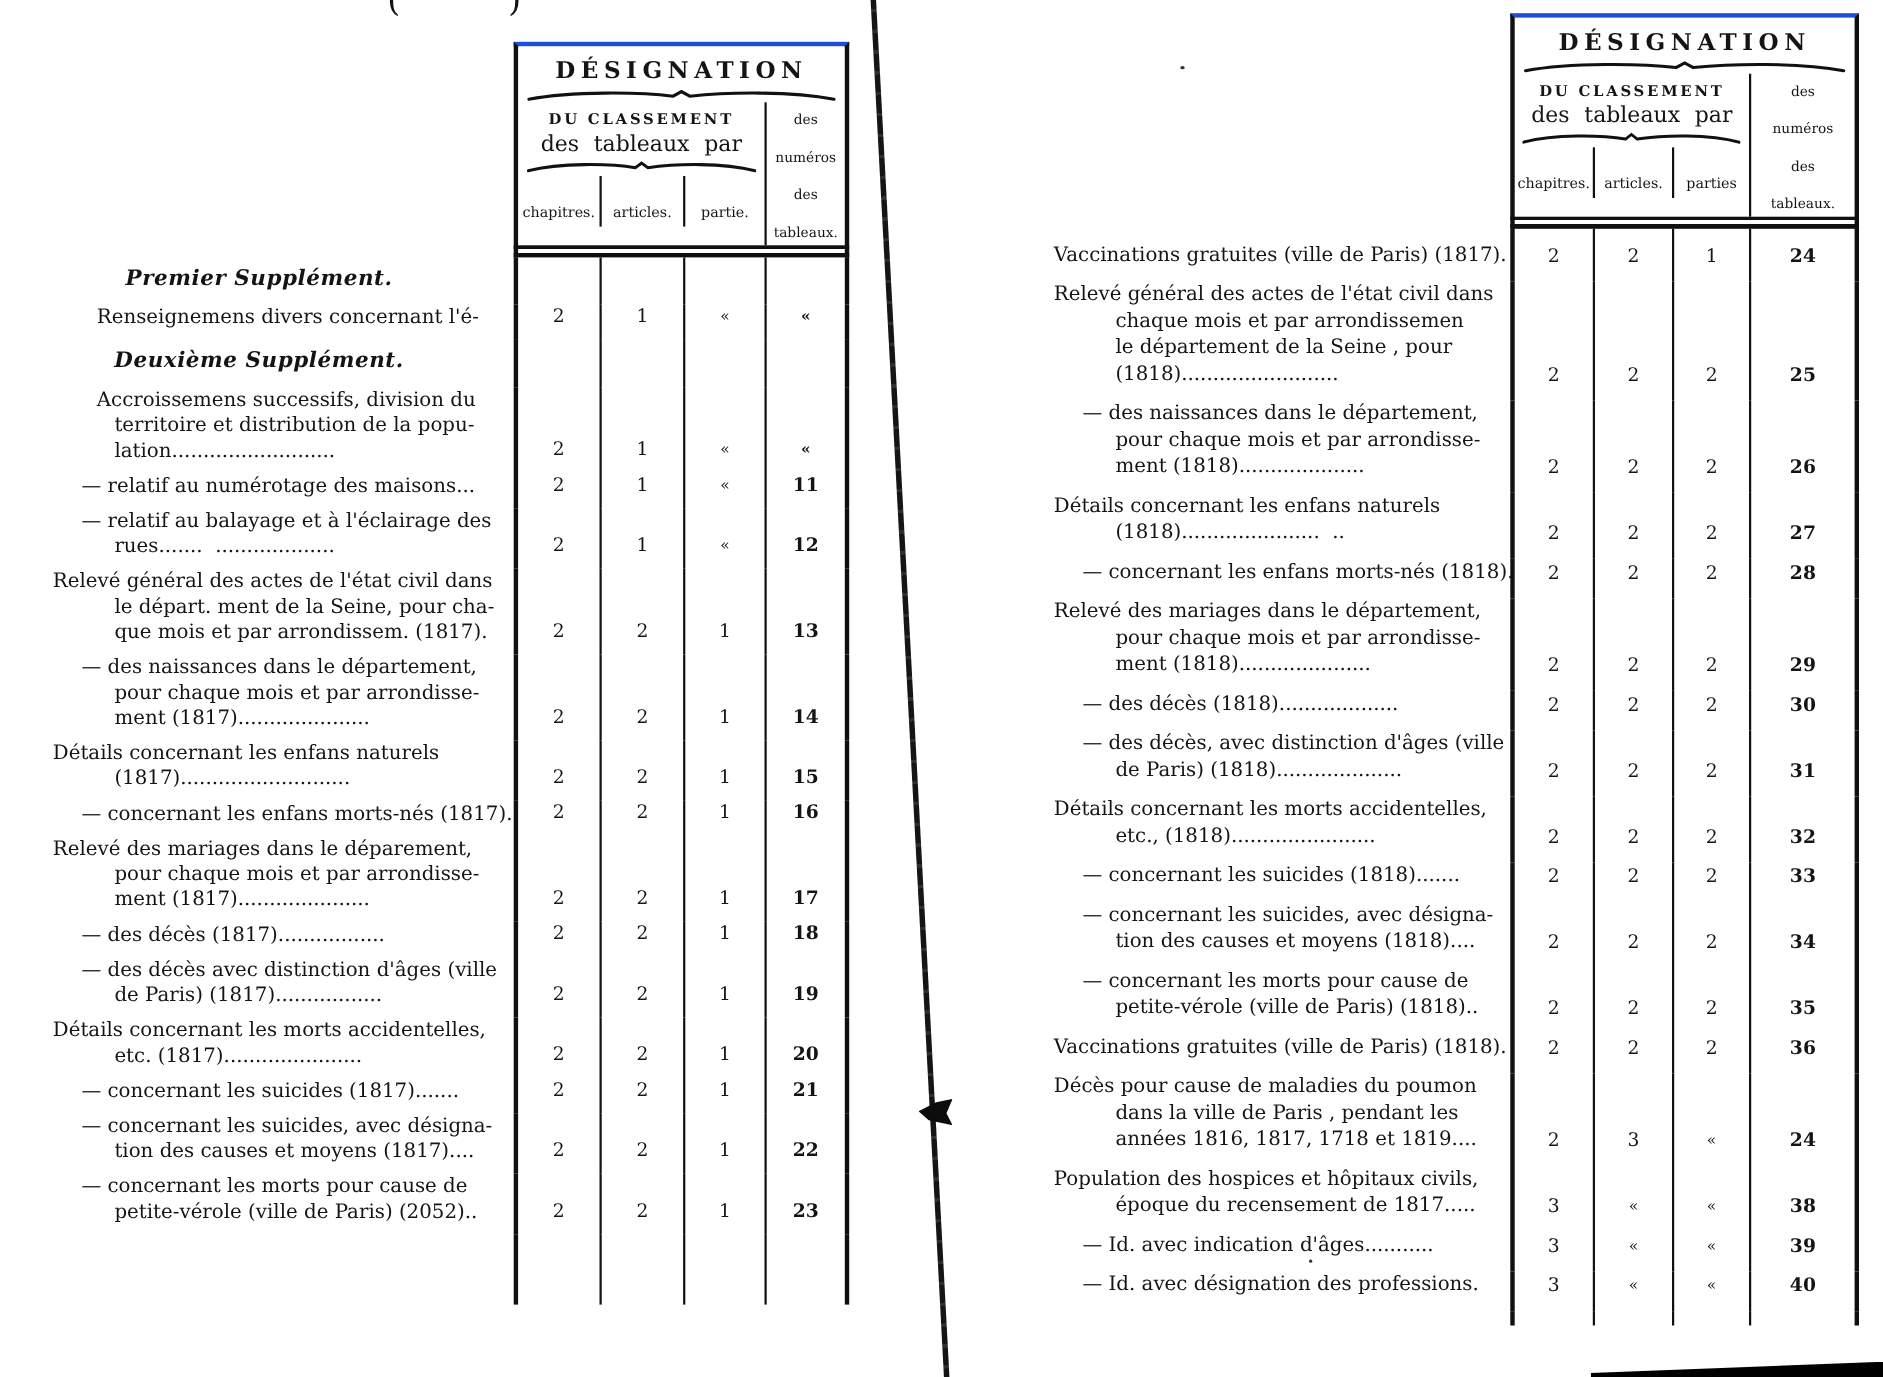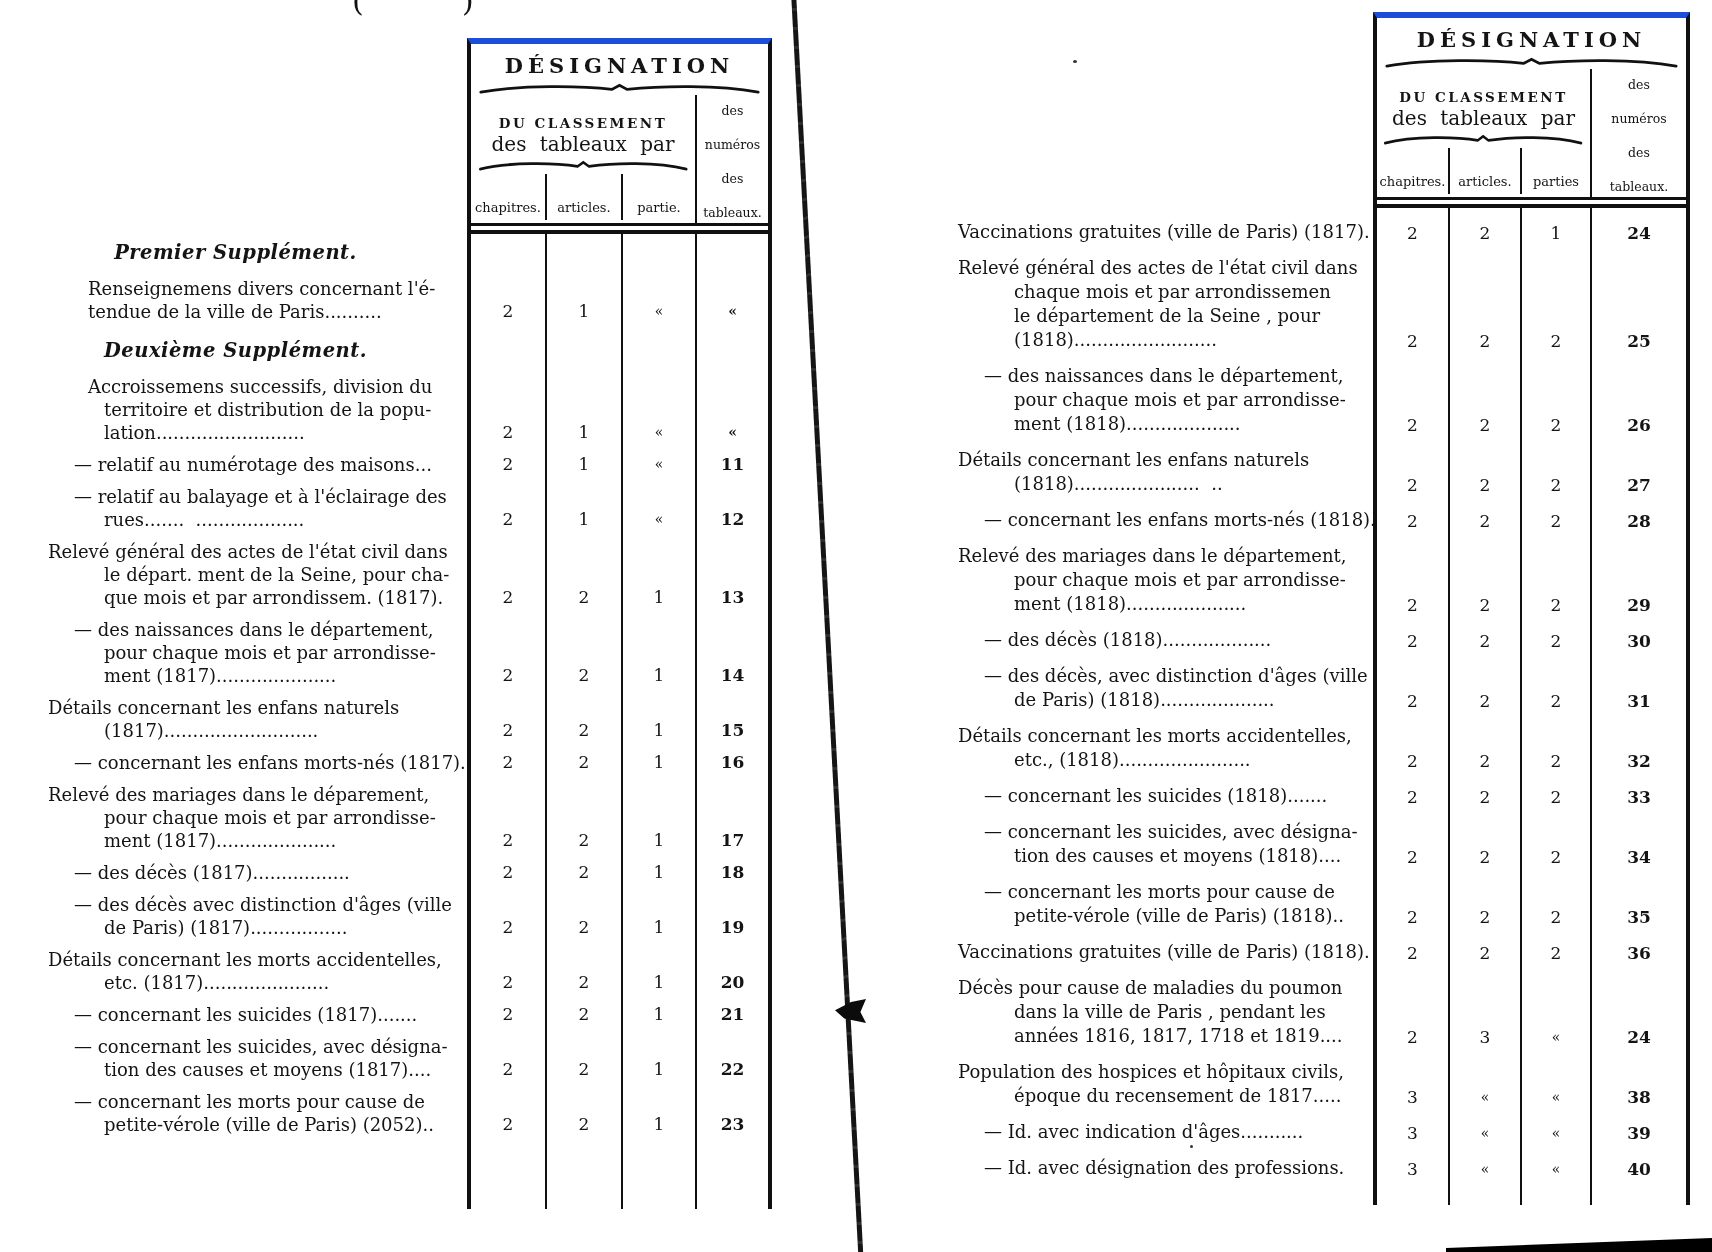--- a/index.html
+++ b/index.html
@@ -13,34 +13,34 @@
     --desc:427px;--c1:78px;--c2:76px;--c3:74px;--c4:77px;}
   .page-right{left:950px;top:12px;width:740px;
     --desc:423px;--c1:75px;--c2:72px;--c3:70px;--c4:100px;}
 
   
   .thead{
     box-sizing:border-box;position:relative;
     margin-left:var(--desc);
     width:calc(var(--c1) + var(--c2) + var(--c3) + var(--c4));
     height:196px;
-    border-top:6px solid #1d4ed8;
+    border-top:4px solid #1d4ed8;
     border-left:4px solid #101010;
     border-right:4px solid #101010;
   }
   .t-title{
     text-align:center;font-size:21px;font-weight:bold;
     letter-spacing:5px;padding-top:9px;white-space:nowrap;
   }
   .swash{display:block;height:13px;}
   .swash1{width:calc(100% - 14px);margin:4px auto 0 auto;}
   .swash2{width:94%;margin:3px auto 0 auto;}
   .t-mid{display:flex;align-items:stretch;height:130px;}
   .t-left{width:calc(var(--c1) + var(--c2) + var(--c3) - 4px);text-align:center;}
-  .t-cl1{font-size:13.5px;font-weight:bold;letter-spacing:2.5px;margin-top:20px;white-space:nowrap;}
+  .t-cl1{font-size:13.5px;font-weight:bold;letter-spacing:2.5px;margin-top:8px;white-space:nowrap;}
   .t-cl2{font-size:20px;margin-top:1px;word-spacing:7px;white-space:nowrap;}
   .t-labels{display:flex;height:46px;margin-top:2px;}
   .t-labels span{
     box-sizing:border-box;display:flex;align-items:flex-end;justify-content:center;
     font-size:13px;padding-bottom:5px;white-space:nowrap;
   }
   .t-labels span:nth-child(1){width:calc(var(--c1) - 4px);}
   .t-labels span:nth-child(2){width:var(--c2);border-left:2px solid #101010;}
   .t-labels span:nth-child(3){width:var(--c3);border-left:2px solid #101010;}
   .t-right{
@@ -160,21 +160,20 @@
         <div class="cell cell2">
           <span></span>
         </div>
         <div class="cell cell3">
           <span></span>
         </div>
       </div>
       <div class="trow">
         <div class="desc">
           <div class="ln i4">Renseignemens divers concernant l'é-</div>
-          <div class="ln i4">tendue de la ville de Paris..........</div>
         </div>
         <div class="cell cell0">
           <span>2</span>
         </div>
         <div class="cell cell1">
           <span>1</span>
         </div>
         <div class="cell cell2">
           <span class="guill">«</span>
         </div>

